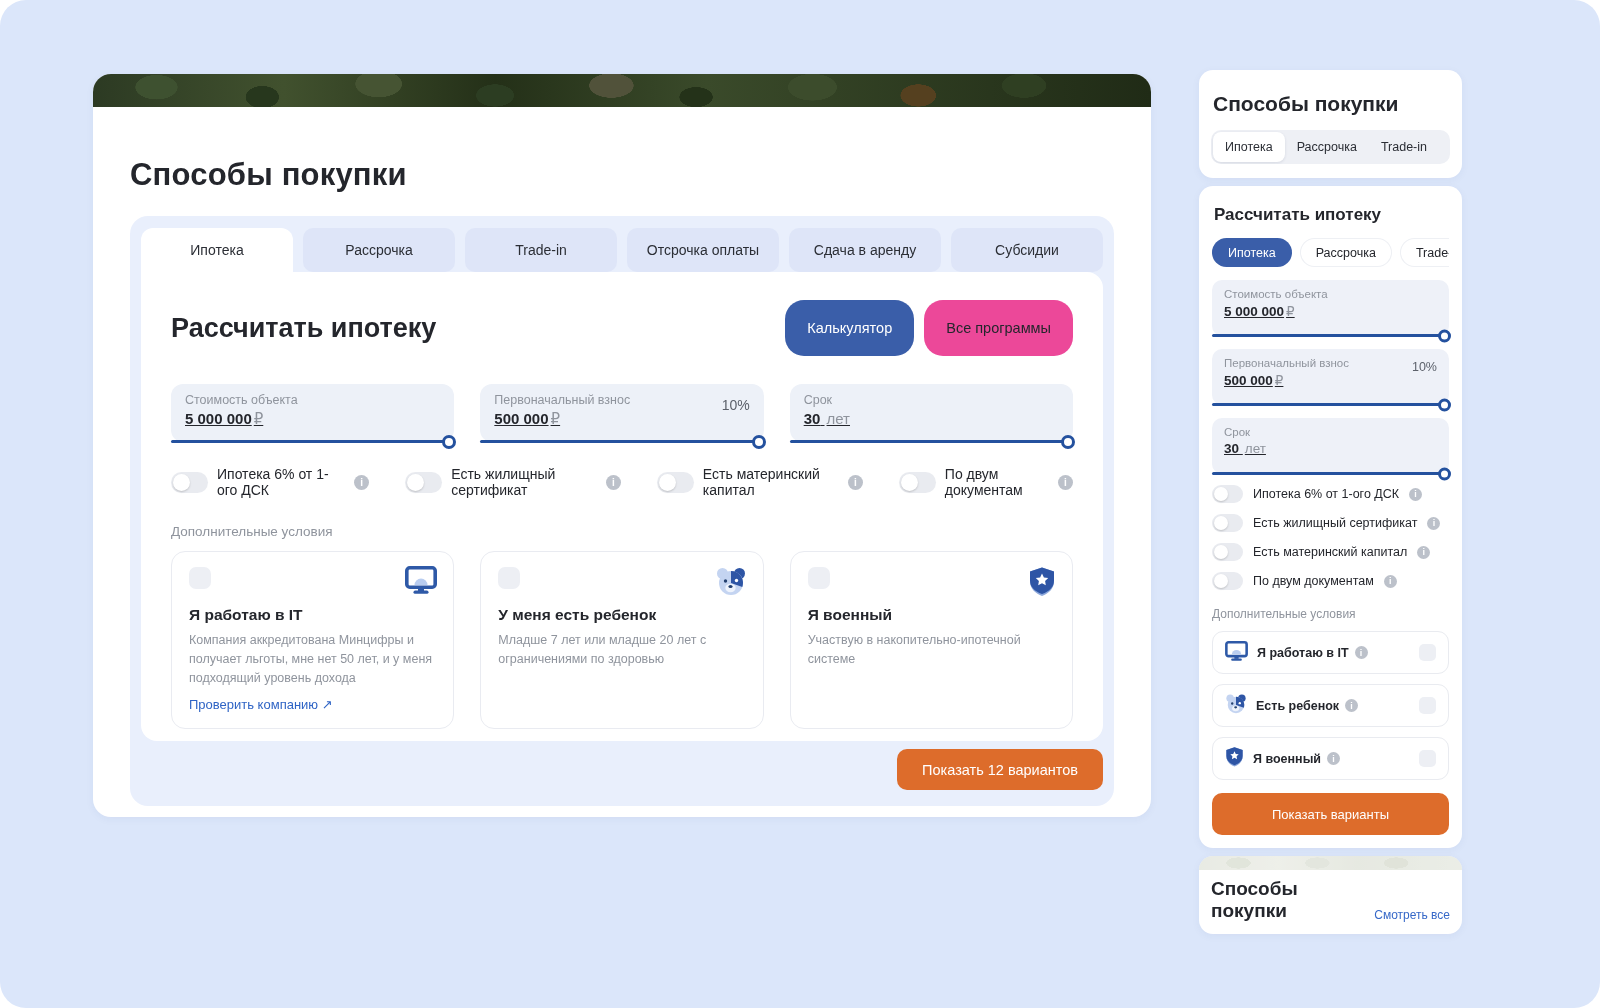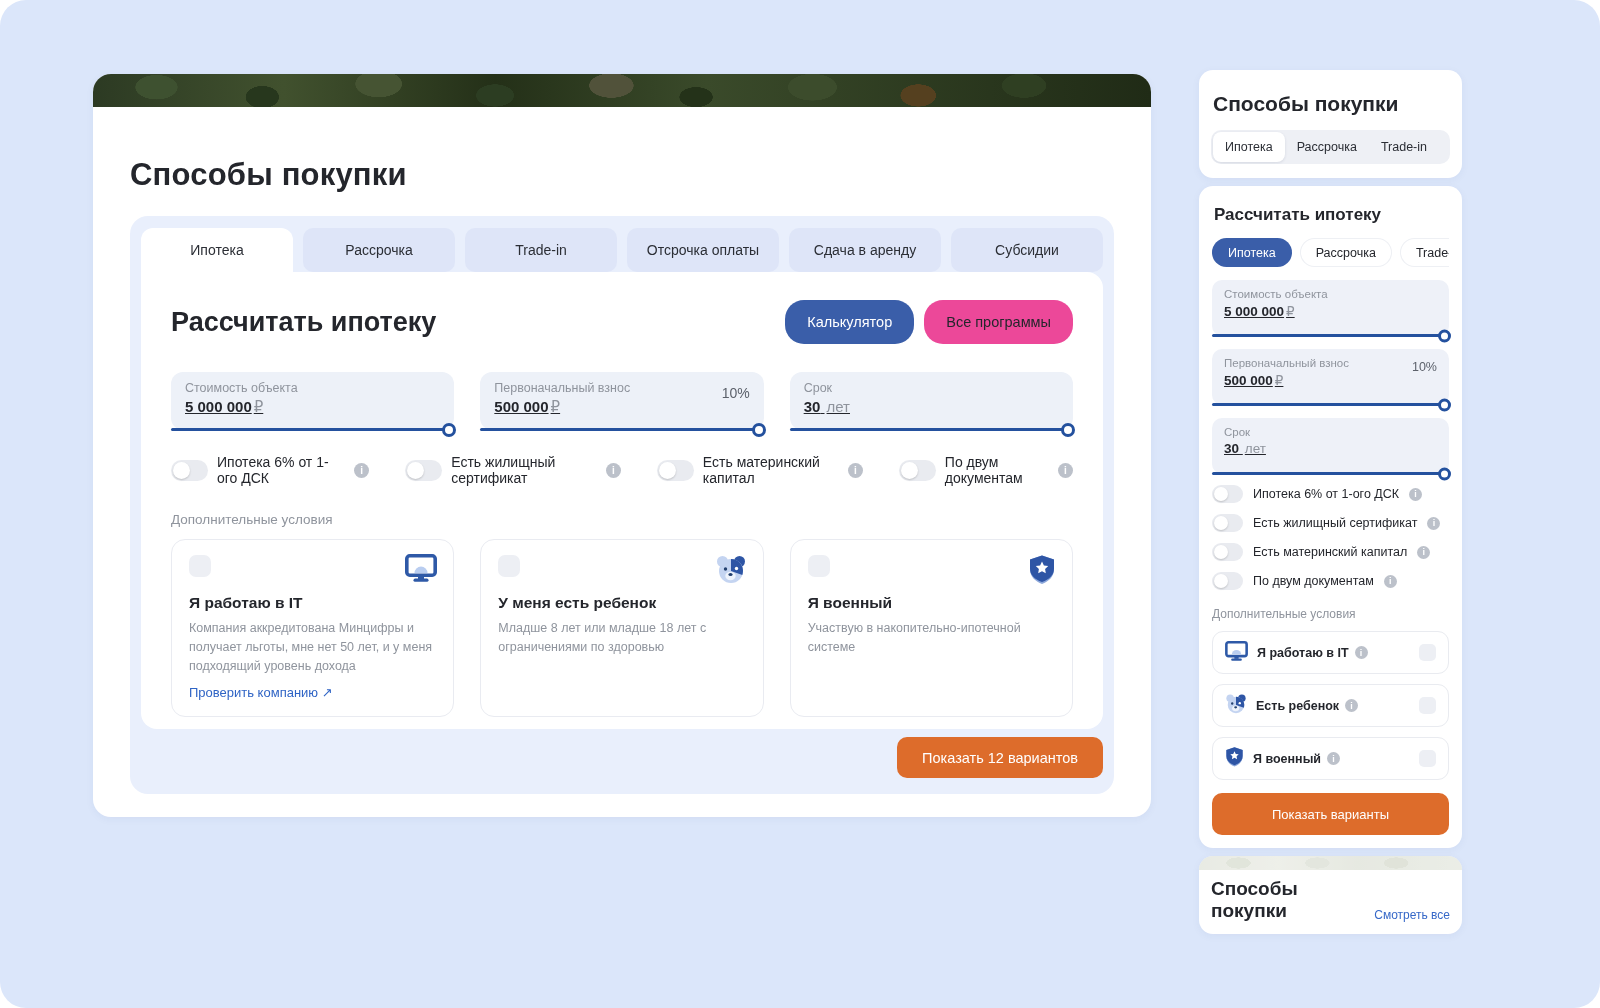--- a/index.html
+++ b/index.html
@@ -23,21 +23,21 @@
   .main-inner{padding:0 37px;}
   .h1{margin-top:50px;font-size:31px;font-weight:800;color:#24262c;letter-spacing:.2px;}
   .calc-wrap{margin-top:23px;background:#e9effc;border-radius:18px;padding:12px 11px 16px;}
   .tabs-row{display:flex;gap:10px;}
   .tab{flex:1;height:44px;display:flex;align-items:center;justify-content:center;font-size:14px;color:#2b2e35;background:#dee5f8;border-radius:10px;cursor:pointer;}
   .tab.active{background:#fff;border-radius:12px 12px 0 0;font-weight:400;}
   .calc-card{background:#fff;border-radius:0 16px 16px 16px;padding:28px 30px 12px;}
   .calc-head{display:flex;align-items:center;justify-content:space-between;}
   .calc-title{font-size:27px;font-weight:800;color:#24262c;}
   .mode-btns{display:flex;gap:10px;}
-  .btn-pill{height:44px;border:none;border-radius:19px;padding:0 22px;font-size:14.5px;font-family:inherit;cursor:pointer;}
+  .btn-pill{height:56px;border:none;border-radius:19px;padding:0 22px;font-size:14.5px;font-family:inherit;cursor:pointer;}
   .btn-pill.blue{background:#3a5ea9;color:#fff;}
   .btn-pill.light{background:#ec4899;color:#24262c;}
   .fields{display:grid;grid-template-columns:1fr 1fr 1fr;gap:26px;margin-top:28px;}
   .field{position:relative;background:#edf1f8;border-radius:12px;padding:9px 14px 12px;height:58px;}
   .f-label{font-size:12.5px;color:#8f949d;}
   .f-value{margin-top:3px;font-size:15px;font-weight:700;color:#24262c;text-decoration:underline;}
   .f-unit{color:#8f949d;font-weight:400;margin-left:2px;}
   .f-extra{position:absolute;right:14px;top:13px;font-size:14px;color:#5c616b;}
   .slider{position:absolute;left:0;right:0;bottom:-1px;height:3px;background:#24519e;border-radius:2px;}
   .handle{position:absolute;right:-2px;top:50%;transform:translateY(-50%);width:14px;height:14px;border-radius:50%;background:#fff;border:3.5px solid #24519e;}
@@ -209,21 +209,21 @@
                     <circle cx="24.5" cy="7.5" r="5.5" fill="#2e55a5"></circle>
                     <circle cx="16" cy="17" r="12" fill="#c4d4f1"></circle>
                     <path d="M16 5 a12 12 0 0 1 11.3 16 l-11.3 -4z" fill="#2e55a5"></path>
                     <circle cx="10.5" cy="15" r="1.7" fill="#23406f"></circle>
                     <circle cx="21.5" cy="14.5" r="1.7" fill="#ffffff"></circle>
                     <ellipse cx="15.5" cy="22" rx="5.2" ry="4.2" fill="#eef3fc"></ellipse>
                     <ellipse cx="15.5" cy="20.5" rx="2.1" ry="1.6" fill="#23406f"></ellipse>
                   </svg>
               </span>
               <div class="card-title">У меня есть ребенок</div>
-              <div class="card-desc">Младше 8 лет или младше 18 лет с ограничениями по здоровью</div>
+              <div class="card-desc">Младше 7 лет или младше 20 лет с ограничениями по здоровью</div>
             </div>
             <div class="cond-card">
               <span class="checkbox"></span>
               <span class="card-icon">
                 <svg width="28" height="32" viewBox="0 0 28 32">
                     <path d="M14 1.5 L26 5.5 V15 c0 8.2-5.8 12.6-12 15 C7.8 27.6 2 23.2 2 15 V5.5 Z" fill="#8ca7da"></path>
                     <path d="M14 1.5 L26 5.5 V14.5 c0 6.4-4.2 10.6-12 13.6 C6.2 25.1 2 20.9 2 14.5 V5.5 Z" fill="#2e55a5"></path>
                     <polygon points="14,7.5 15.9,11.4 20.2,12 17.1,15 17.8,19.2 14,17.2 10.2,19.2 10.9,15 7.8,12 12.1,11.4" fill="#fff"></polygon>
                   </svg>
               </span>

